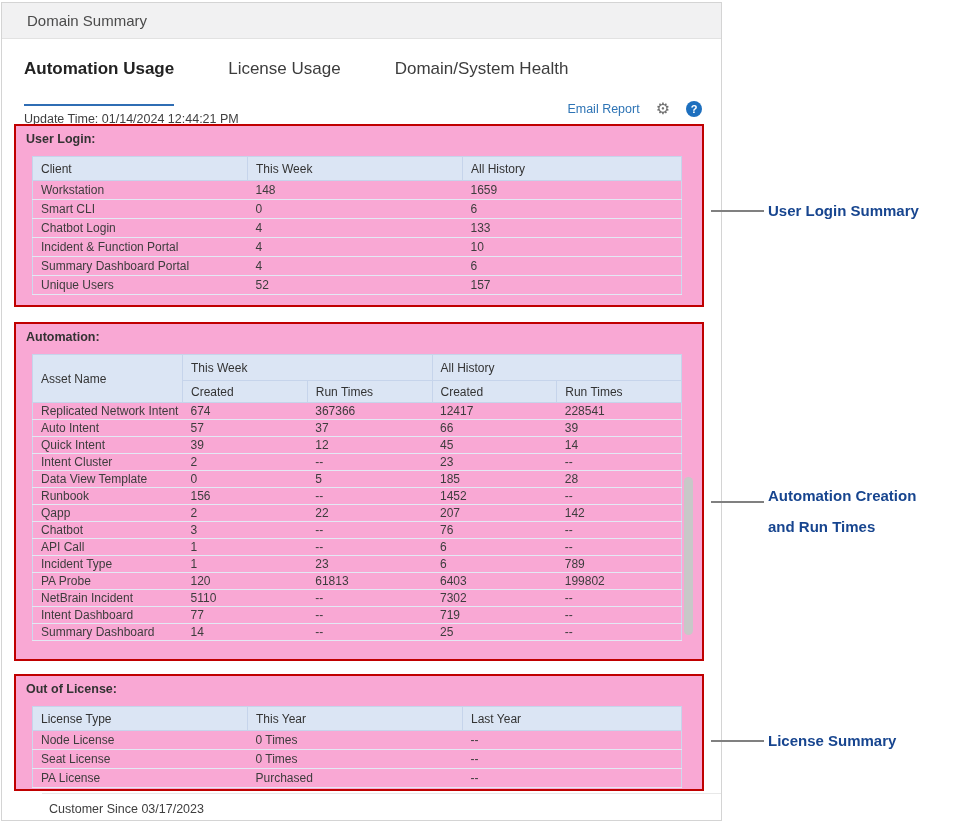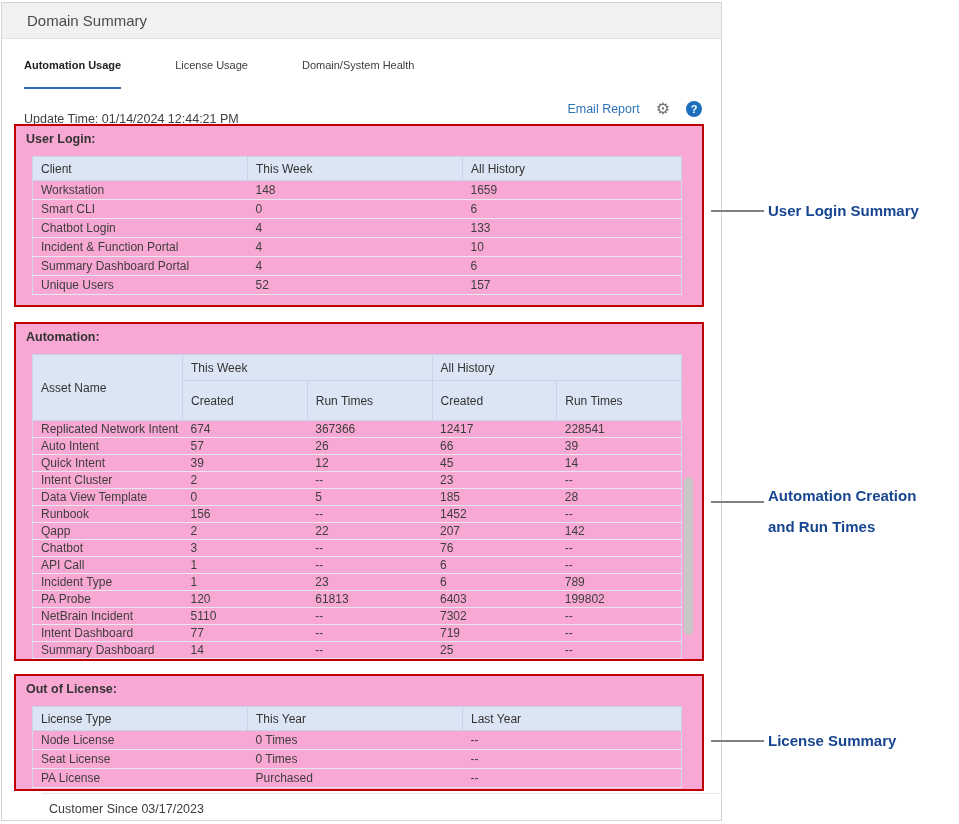--- a/index.html
+++ b/index.html
@@ -13,21 +13,21 @@
   *{margin:0;padding:0;box-sizing:border-box;}
   html,body{width:959px;height:824px;}
   body{font-family:"Liberation Sans",sans-serif;background:#fff;position:relative;overflow:hidden;}
   .stage{position:absolute;inset:0;}
 
   .panel{position:absolute;left:1px;top:2px;width:721px;height:819px;background:#fff;border:1px solid #d4d4d4;}
   .titlebar{position:absolute;top:0;left:0;right:0;height:36px;background:#f1f1f2;border-bottom:1px solid #e2e2e2;
             display:flex;align-items:center;padding-left:25px;font-size:15px;color:#4b4b4b;}
 
   .tabbar{position:absolute;top:56px;left:22px;display:flex;gap:54px;}
-  .tab{font-size:11px;color:#3d3d3d;padding-bottom:16px;cursor:pointer;}
+  .tab{font-size:17px;color:#3d3d3d;padding-bottom:25px;cursor:pointer;}
   .tab.active{font-weight:700;color:#222;border-bottom:2px solid #2f6db4;}
 
   .updatebar{position:absolute;top:95px;left:22px;width:678px;height:22px;display:flex;justify-content:space-between;align-items:center;}
   .update-time{font-size:12.5px;color:#3f3f3f;margin-top:20px;}
   .update-actions{display:flex;align-items:center;gap:16px;}
   .email-report{font-size:12.5px;color:var(--link-blue);text-decoration:none;cursor:pointer;}
   .gear{font-size:16px;color:#707070;line-height:16px;cursor:pointer;}
   .help{width:16px;height:16px;border-radius:50%;background:var(--help-blue);color:#fff;font-size:11px;font-weight:700;
         display:flex;align-items:center;justify-content:center;cursor:pointer;}
 
@@ -38,21 +38,21 @@
   .section-title{position:absolute;top:6px;left:10px;font-size:12.5px;font-weight:700;color:#333;}
 
   .tbl{position:absolute;left:16px;top:30px;width:650px;border-collapse:collapse;table-layout:fixed;border:1px solid #ccd8ec;}
   .tbl th{background:var(--table-header-bg);border:1px solid #c6d4eb;font-weight:400;font-size:12px;color:#333;
           text-align:left;padding:0 8px;height:24px;}
   .tbl td{font-size:12px;color:#3d3d3d;padding:0 8px;border-bottom:1px solid #e3e9f4;white-space:nowrap;overflow:hidden;}
   #user-login-body td{height:19px;}
   #automation-body td{height:17px;}
   #license-body td{height:19px;}
   .tbl-automation thead tr:first-child th{height:26px;}
-  .tbl-automation thead tr:last-child th{height:40px;}
+  .tbl-automation thead tr:last-child th{height:22px;}
   .tbl-automation th.asset{vertical-align:middle;}
 
   .scroll-thumb{position:absolute;left:668px;top:153px;width:9px;height:158px;background:#c8c8c8;border-radius:5px;cursor:pointer;}
 
   .footer{position:absolute;left:0;right:0;top:790px;border-top:1px solid #e8e8e8;padding:8px 0 0 7px;
           font-size:12.5px;color:#3e3e3e;background:#fff;margin-left:40px;}
 
   .conn{position:absolute;left:711px;width:53px;height:2px;background:var(--connector-gray);}
   .conn1{top:210px;} .conn2{top:501px;} .conn3{top:740px;}
   .ann{position:absolute;left:768px;font-size:15px;font-weight:700;color:var(--annotation-blue);}
@@ -151,21 +151,21 @@
             <tr>
               <td>Replicated Network Intent</td>
               <td>674</td>
               <td>367366</td>
               <td>12417</td>
               <td>228541</td>
             </tr>
             <tr>
               <td>Auto Intent</td>
               <td>57</td>
-              <td>26</td>
+              <td>37</td>
               <td>66</td>
               <td>39</td>
             </tr>
             <tr>
               <td>Quick Intent</td>
               <td>39</td>
               <td>12</td>
               <td>45</td>
               <td>14</td>
             </tr>

